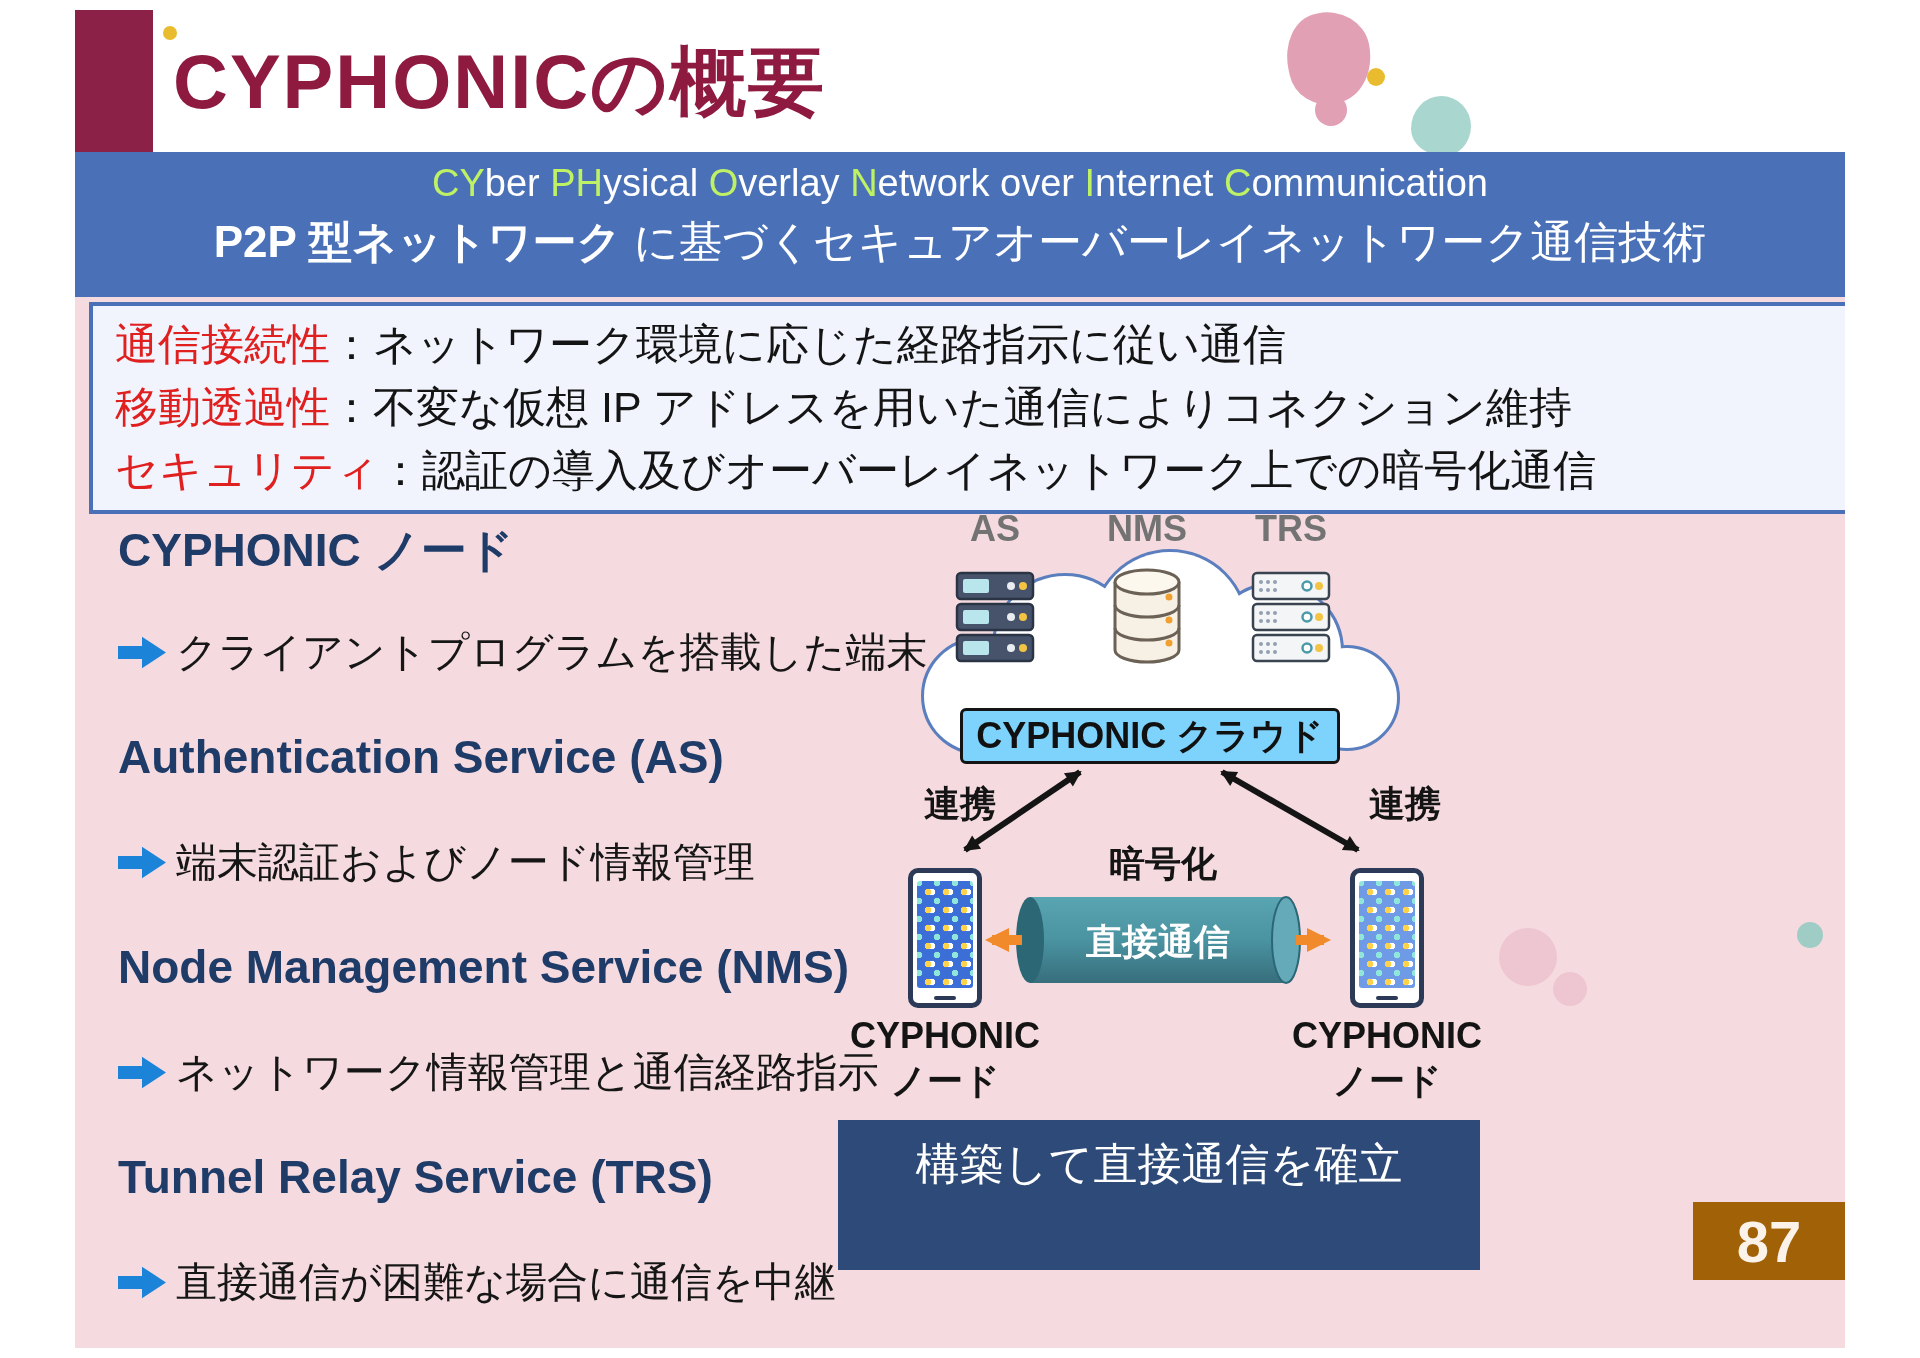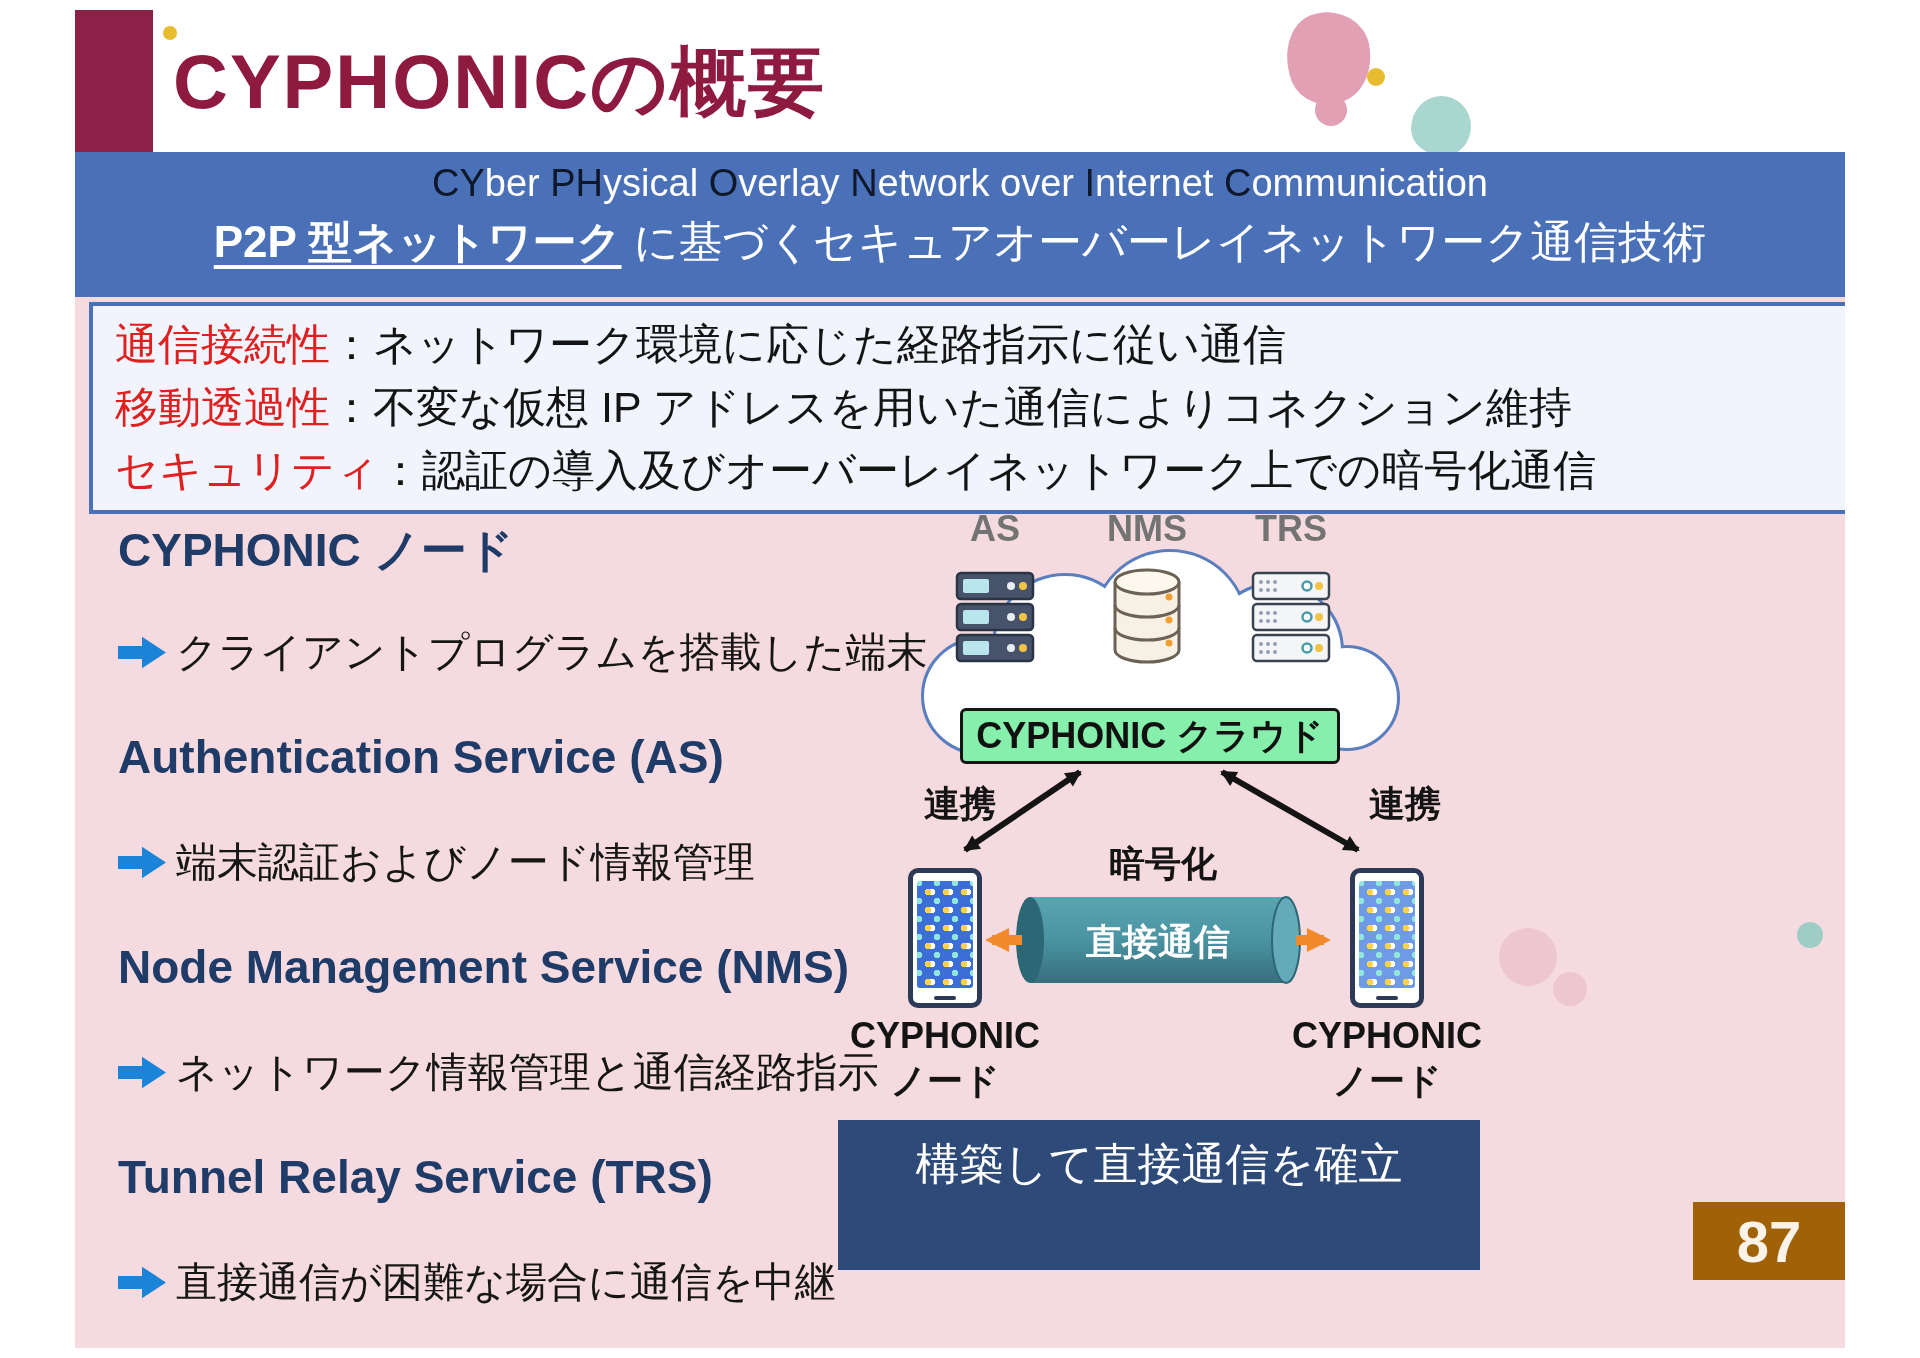--- a/index.html
+++ b/index.html
@@ -17,41 +17,41 @@
   .deco-rose-circle { left:1240px; top:84px; width:32px; height:32px; background:#e2a0b5; }
   .deco-yellow-dot { left:1292px; top:58px; width:18px; height:18px; background:#e8bc2e; }
   .deco-teal-blob { position:absolute; left:1336px; top:86px; width:60px; height:60px; background:#a9d6cf; border-radius:50% 50% 45% 55% / 55% 50% 50% 45%; }
   .deco-teal-dot-br { left:1722px; top:912px; width:26px; height:26px; background:#9fcdc6; }
   .deco-pink-a { left:1424px; top:918px; width:58px; height:58px; background:#eec6d1; }
   .deco-pink-b { left:1478px; top:962px; width:34px; height:34px; background:#eec6d1; }
 
   
   .banner { position:absolute; left:0; top:142px; width:100%; height:145px; background:#4a71b8; color:#ffffff; text-align:center; }
   .banner-line1 { margin-top:10px; font-size:38px; white-space:pre; }
-  .banner-line1 .hl { color:#0f172a; }
+  .banner-line1 .hl { color:#bef264; }
   .banner-line2 { margin-top:8px; font-size:44px; white-space:pre; }
-  .banner-line2 .p2p { font-weight:800; text-decoration:underline; text-decoration-thickness:4px; text-underline-offset:8px; }
+  .banner-line2 .p2p { font-weight:800; text-decoration-thickness:4px; text-underline-offset:8px; }
 
   
   .features { position:absolute; left:14px; top:292px; width:1890px; height:212px; background:#f1f3fd; border:4px solid #4a71b8; display:flex; flex-direction:column; justify-content:space-around; padding:8px 22px; }
   .feature-row { font-size:43px; color:#141414; white-space:nowrap; }
   .feature-label { color:#e01f1f; }
 
   
   .left-col { position:absolute; left:28px; top:498px; width:760px; height:830px;margin-left:15px; }
   .svc-heading { position:absolute; left:0; font-size:46px; font-weight:800; color:#1f3c68; white-space:nowrap; }
   .svc-desc { position:absolute; left:0; display:flex; align-items:center; font-size:41px; color:#161616; white-space:nowrap; }
   .block-arrow { flex:none; width:48px; height:36px; margin-right:10px; background:#1b84d8; clip-path:polygon(0 32%,50% 32%,50% 6%,100% 50%,50% 94%,50% 68%,0 68%); }
 
   
   .diagram { position:absolute; left:755px; top:498px; width:960px; height:830px; }
   .svc-label { position:absolute; top:0; width:110px; text-align:center; font-size:36px; font-weight:800; color:#737373; }
   .cloud-svg { position:absolute; left:55px; top:40px; width:545px; height:222px; }
   .node-icon { position:absolute; }
-  .cloud-box { position:absolute; left:130px; top:200px; width:380px; height:56px; background:#86efac; border:3px solid #141414; border-radius:6px; display:flex; align-items:center; justify-content:center; font-size:36px; font-weight:600; color:#111111; }
+  .cloud-box { position:absolute; left:130px; top:200px; width:380px; height:56px; background:#7dd3fc; border:3px solid #141414; border-radius:6px; display:flex; align-items:center; justify-content:center; font-size:36px; font-weight:600; color:#111111; }
   .conn-svg { position:absolute; left:0; top:0; width:960px; height:830px; pointer-events:none; }
   .lbl { position:absolute; font-size:36px; color:#141414; font-weight:600; text-align:center; white-space:nowrap; }
   .tunnel-label { position:absolute; left:210px; top:410px; width:236px; text-align:center; font-size:36px; font-weight:600; color:#ffffff; }
   .phone { position:absolute; width:74px; height:140px; background:#ffffff; border:5px solid #2c3a57; border-radius:10px; }
   .phone-screen { position:absolute; left:4px; top:8px; right:4px; bottom:15px; background-color:#3b6ed6; border-radius:3px;
     background-image:radial-gradient(circle,#ffd24a 24%,transparent 28%),radial-gradient(circle,#8fe7dc 24%,transparent 28%),radial-gradient(circle,#ffffff 24%,transparent 28%);
     background-size:18px 18px,18px 18px,18px 18px; background-position:2px 2px,11px 11px,6px 20px; }
   .phone-right .phone-screen { background-color:#6f9be6; }
   .phone-home { position:absolute; left:50%; bottom:3px; transform:translateX(-50%); width:22px; height:4px; border-radius:2px; background:#2c3a57; }
   .node-label { position:absolute; top:505px; width:200px; text-align:center; font-size:36px; font-weight:800; color:#141414; line-height:45px; }

